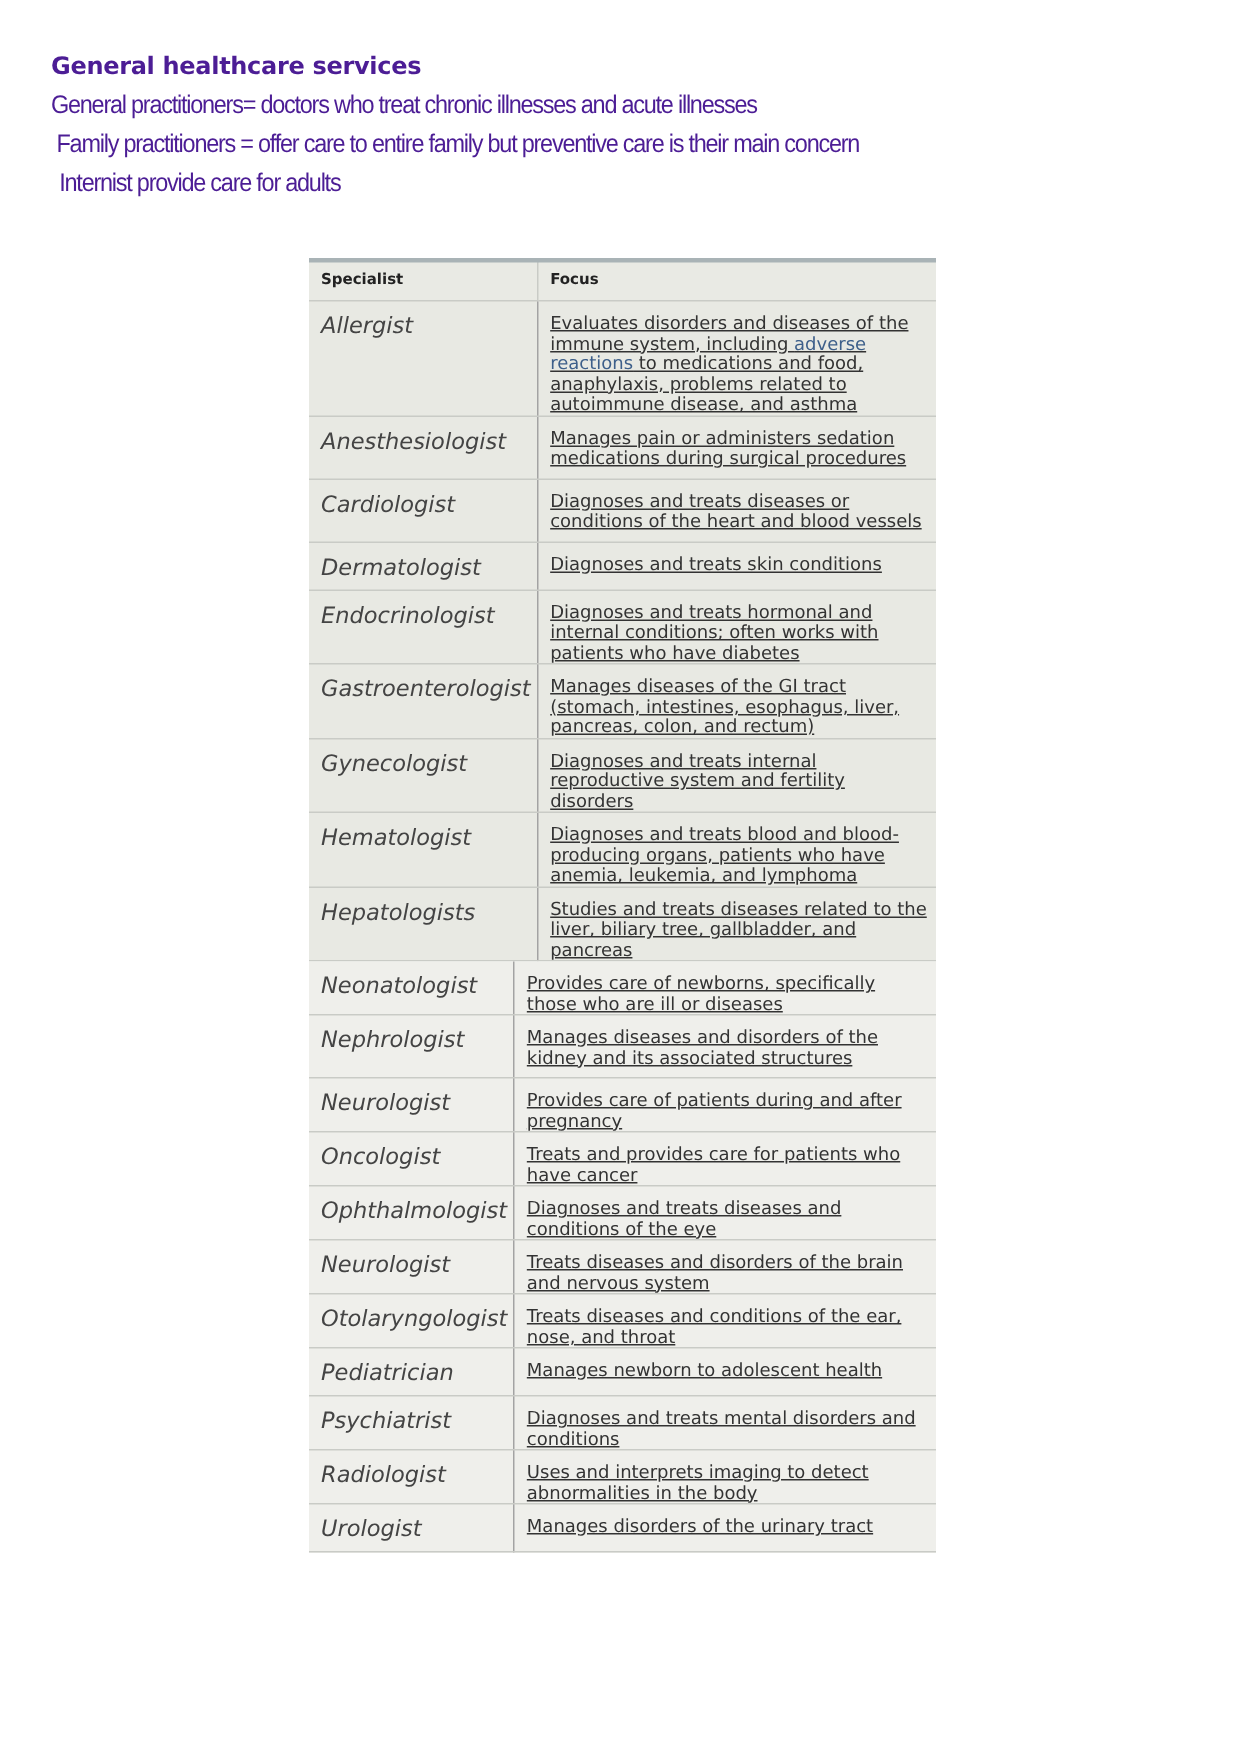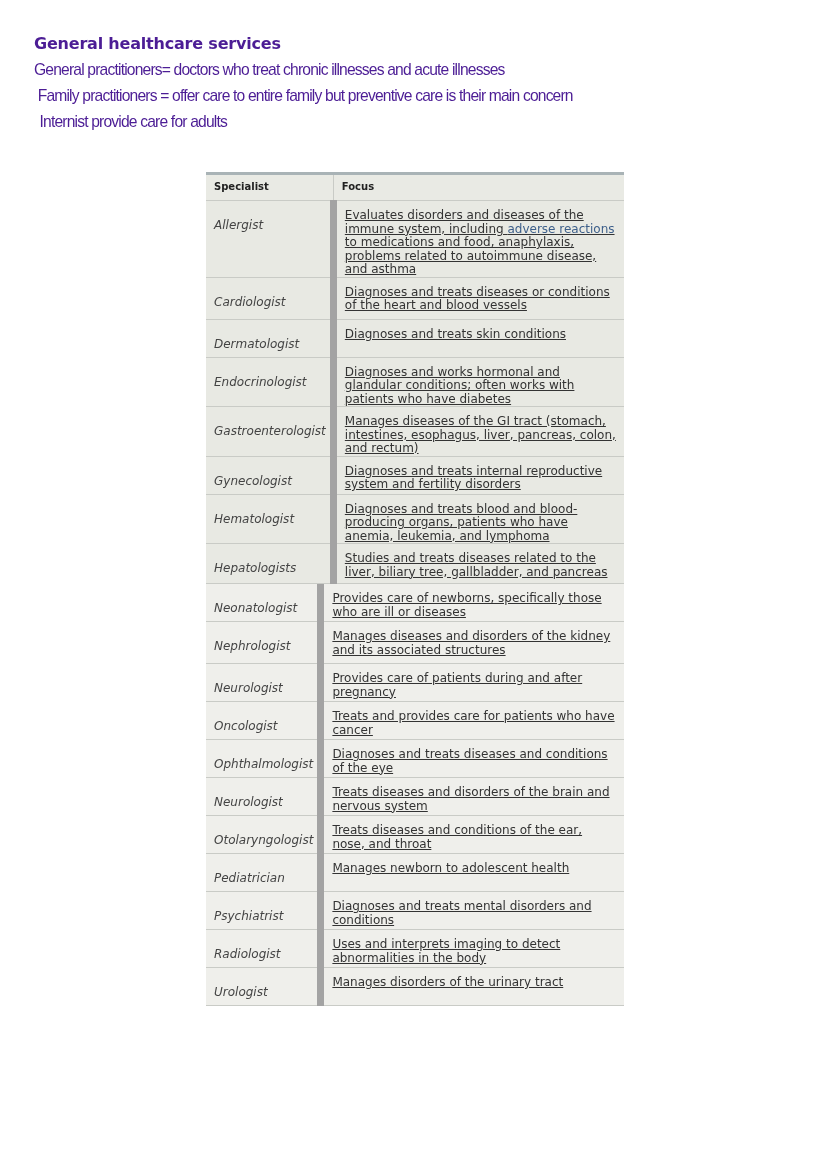--- a/index.html
+++ b/index.html
@@ -7,21 +7,21 @@
   .notes { position: absolute; left: 34px; top: 34px; color: #4c1d95; font-family: "DejaVu Sans", sans-serif; }
   .notes .title { font-weight: bold; font-size: 16px; letter-spacing: -0.2px; margin-bottom: 4px; }
   .notes .line { font-size: 17px; letter-spacing: -0.9px; line-height: 26px; font-family: "Liberation Sans Narrow", "Liberation Sans", sans-serif; transform: scaleX(0.92); transform-origin: left; white-space: nowrap; }
   .notes .l2 { padding-left: 4px; }
   .notes .l3 { padding-left: 6px; }
 
   .table-photo { position: absolute; left: 206px; top: 172px; width: 418px; font-family: "DejaVu Sans", sans-serif; color: #333; }
   .tbl { width: 100%; border-collapse: collapse; }
   .tbl td, .tbl th { border-bottom: 1px solid #c9cbc6; vertical-align: top; text-align: left; }
   .tbl th { font-size: 10px; font-weight: bold; padding: 6px 8px 8px 8px; background: #e9eae4; color: #222; }
-  .tbl td.spec { width: 76px; font-style: italic; font-size: 12px; padding: 17px 4px 6px 8px; color: #444; border-right: 7px solid #a3a3a3; }
+  .tbl td.spec { width: 76px; font-style: italic; font-size: 15px; padding: 7px 4px 6px 8px; color: #444; border-right: 1px solid #a3a3a3; }
   .tbl th.spec { border-right: 1px solid #c9cbc6; }
   .tbl td.focus { font-size: 12px; padding: 8px 6px 0 8px; line-height: 13.5px; color: #333; text-decoration: underline; }
   .part1 { background: #e6e7e1; border-top: 3px solid #a9b3b6; }
   .part1 td { background: #e8e9e3; }
   .part2 { background: #f0f0ec; }
   .part2 td { background: #efefeb; }
   .link { color: #3d5f8a; }
 </style>
 </head>
 <body>
@@ -38,30 +38,34 @@
     <tbody>
         <tr>
       <th class="spec">Specialist</th>
       <th>Focus</th>
     </tr>
     <tr style="height:56px">
       <td class="spec">Allergist</td>
       <td class="focus"><span>Evaluates disorders and diseases of the immune system, including </span><span class="link">adverse reactions</span><span> to medications and food, anaphylaxis, problems related to autoimmune disease, and asthma</span></td>
     </tr>
     <tr style="height:42px">
+          <td class="spec">Anesthesiologist</td>
+          <td class="focus">Manages pain or administers sedation medications during surgical procedures</td>
+        </tr>
+    <tr style="height:42px">
           <td class="spec">Cardiologist</td>
           <td class="focus">Diagnoses and treats diseases or conditions of the heart and blood vessels</td>
         </tr>
     <tr style="height:27px">
           <td class="spec">Dermatologist</td>
           <td class="focus">Diagnoses and treats skin conditions</td>
         </tr>
     <tr style="height:40px">
           <td class="spec">Endocrinologist</td>
-          <td class="focus">Diagnoses and works hormonal and glandular conditions; often works with patients who have diabetes</td>
+          <td class="focus">Diagnoses and treats hormonal and internal conditions; often works with patients who have diabetes</td>
         </tr>
     <tr style="height:42px">
           <td class="spec">Gastroenterologist</td>
           <td class="focus">Manages diseases of the GI tract (stomach, intestines, esophagus, liver, pancreas, colon, and rectum)</td>
         </tr>
     <tr style="height:26px">
           <td class="spec">Gynecologist</td>
           <td class="focus">Diagnoses and treats internal reproductive system and fertility disorders</td>
         </tr>
     <tr style="height:40px">

